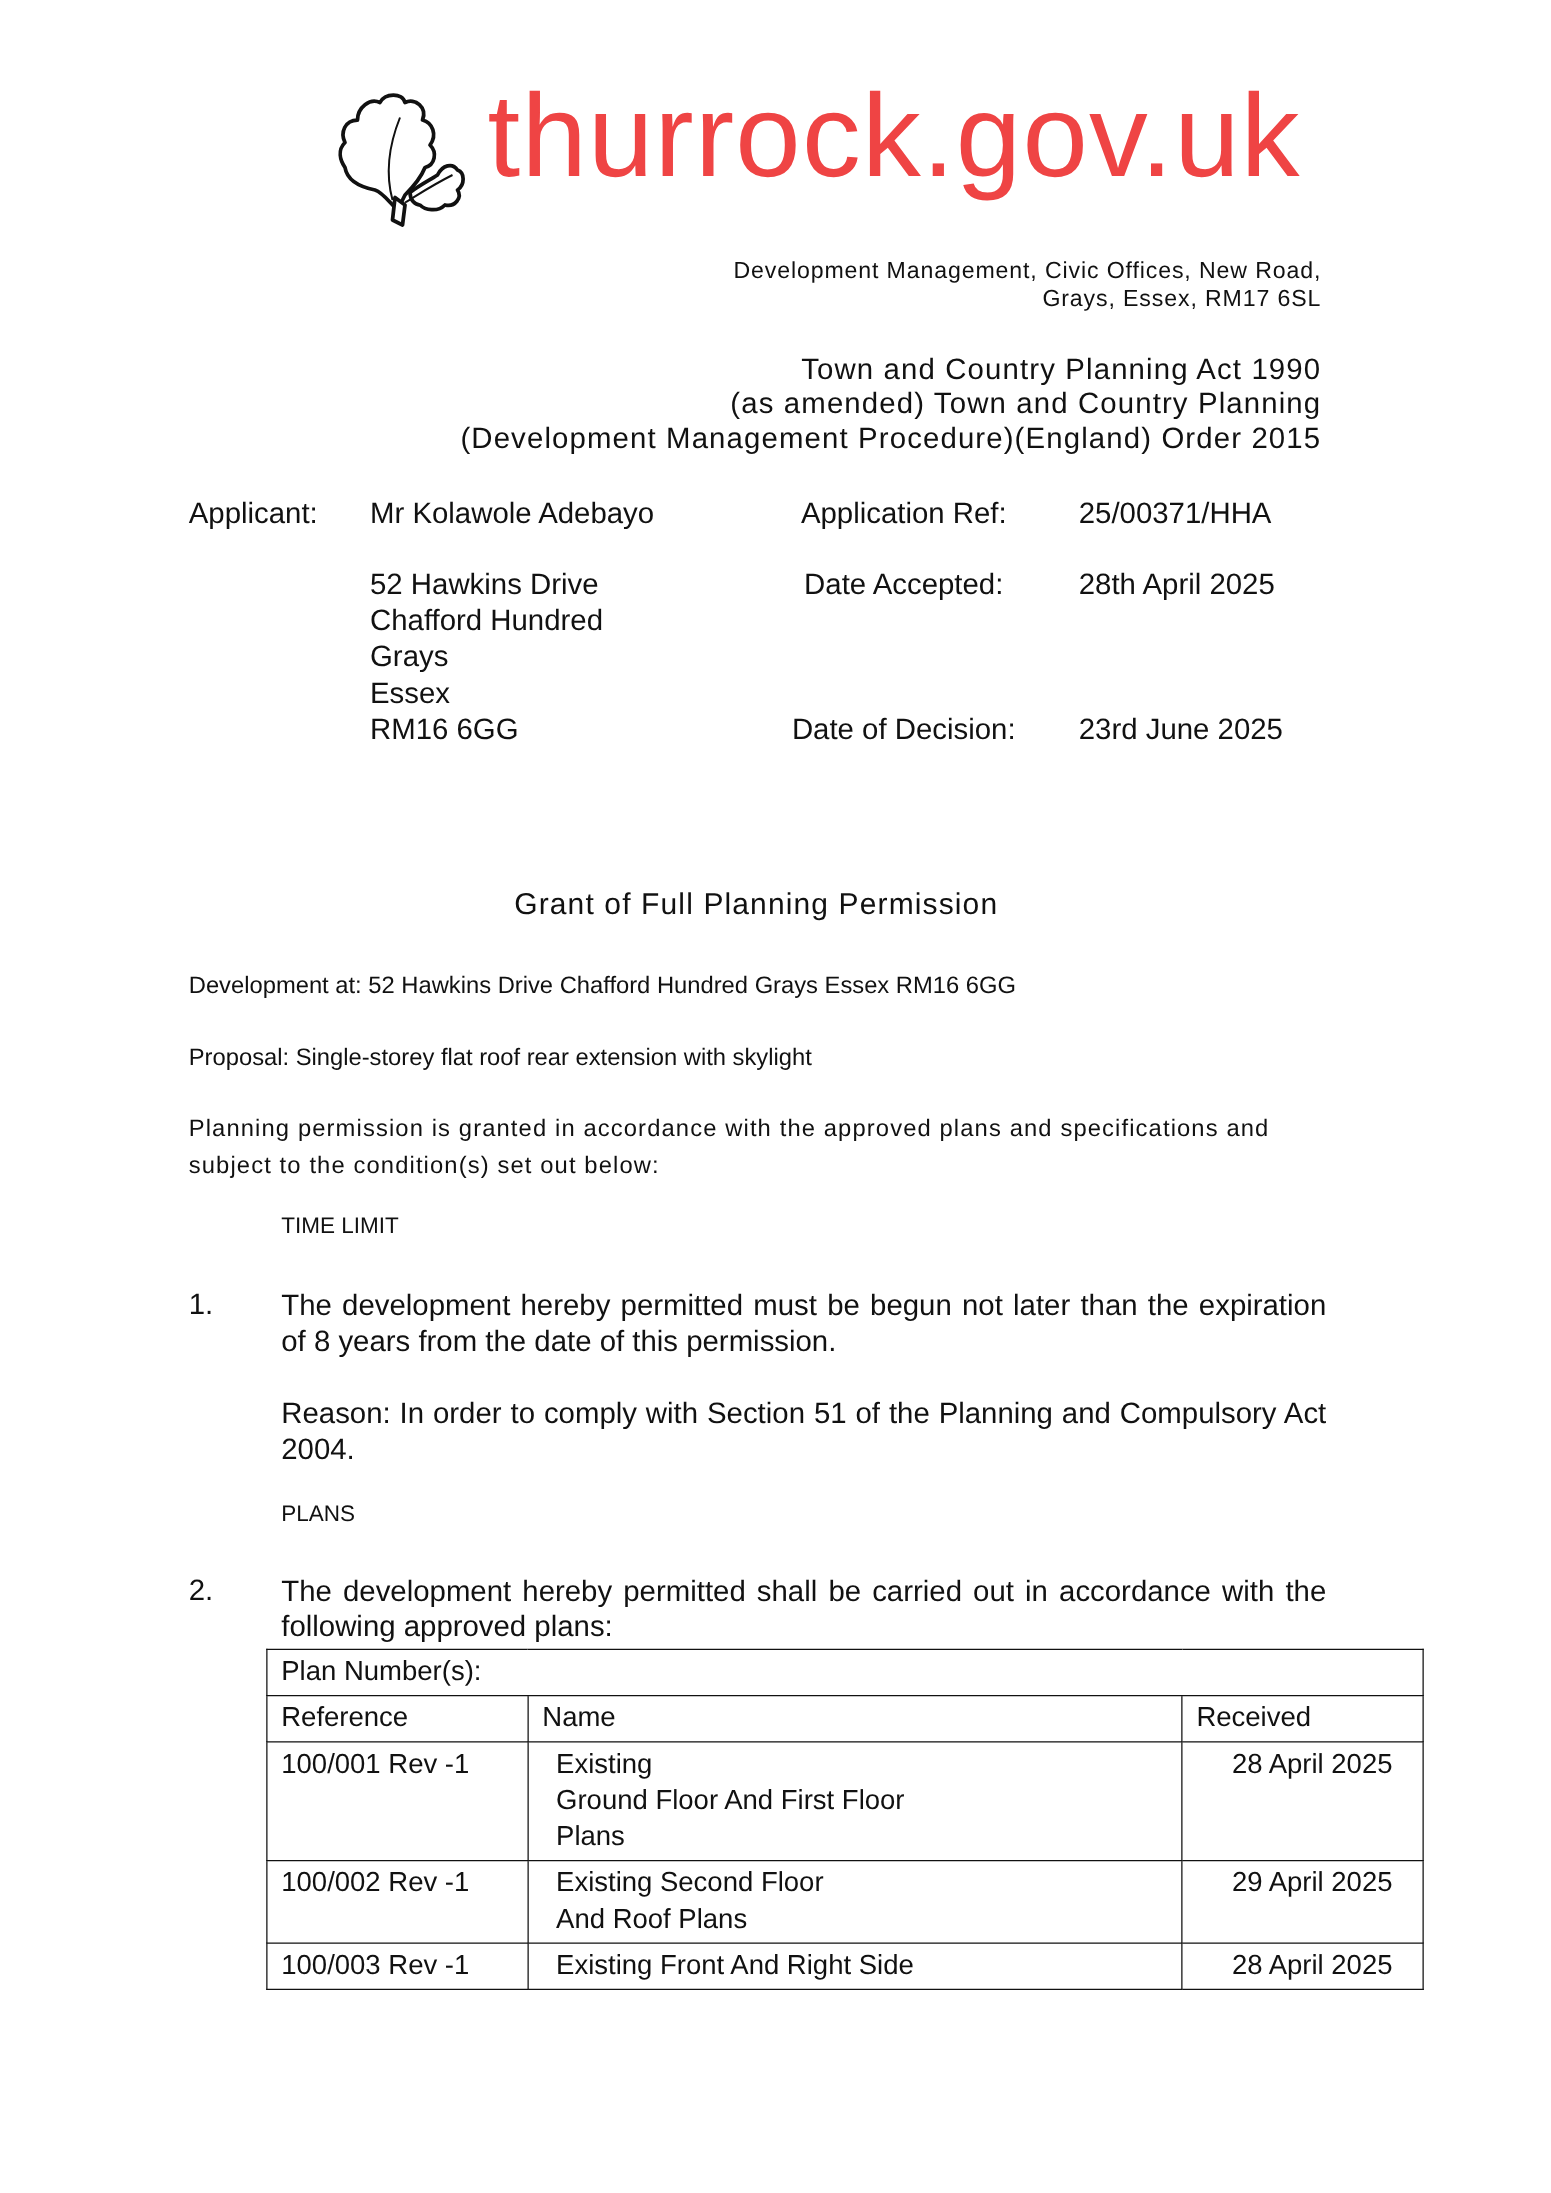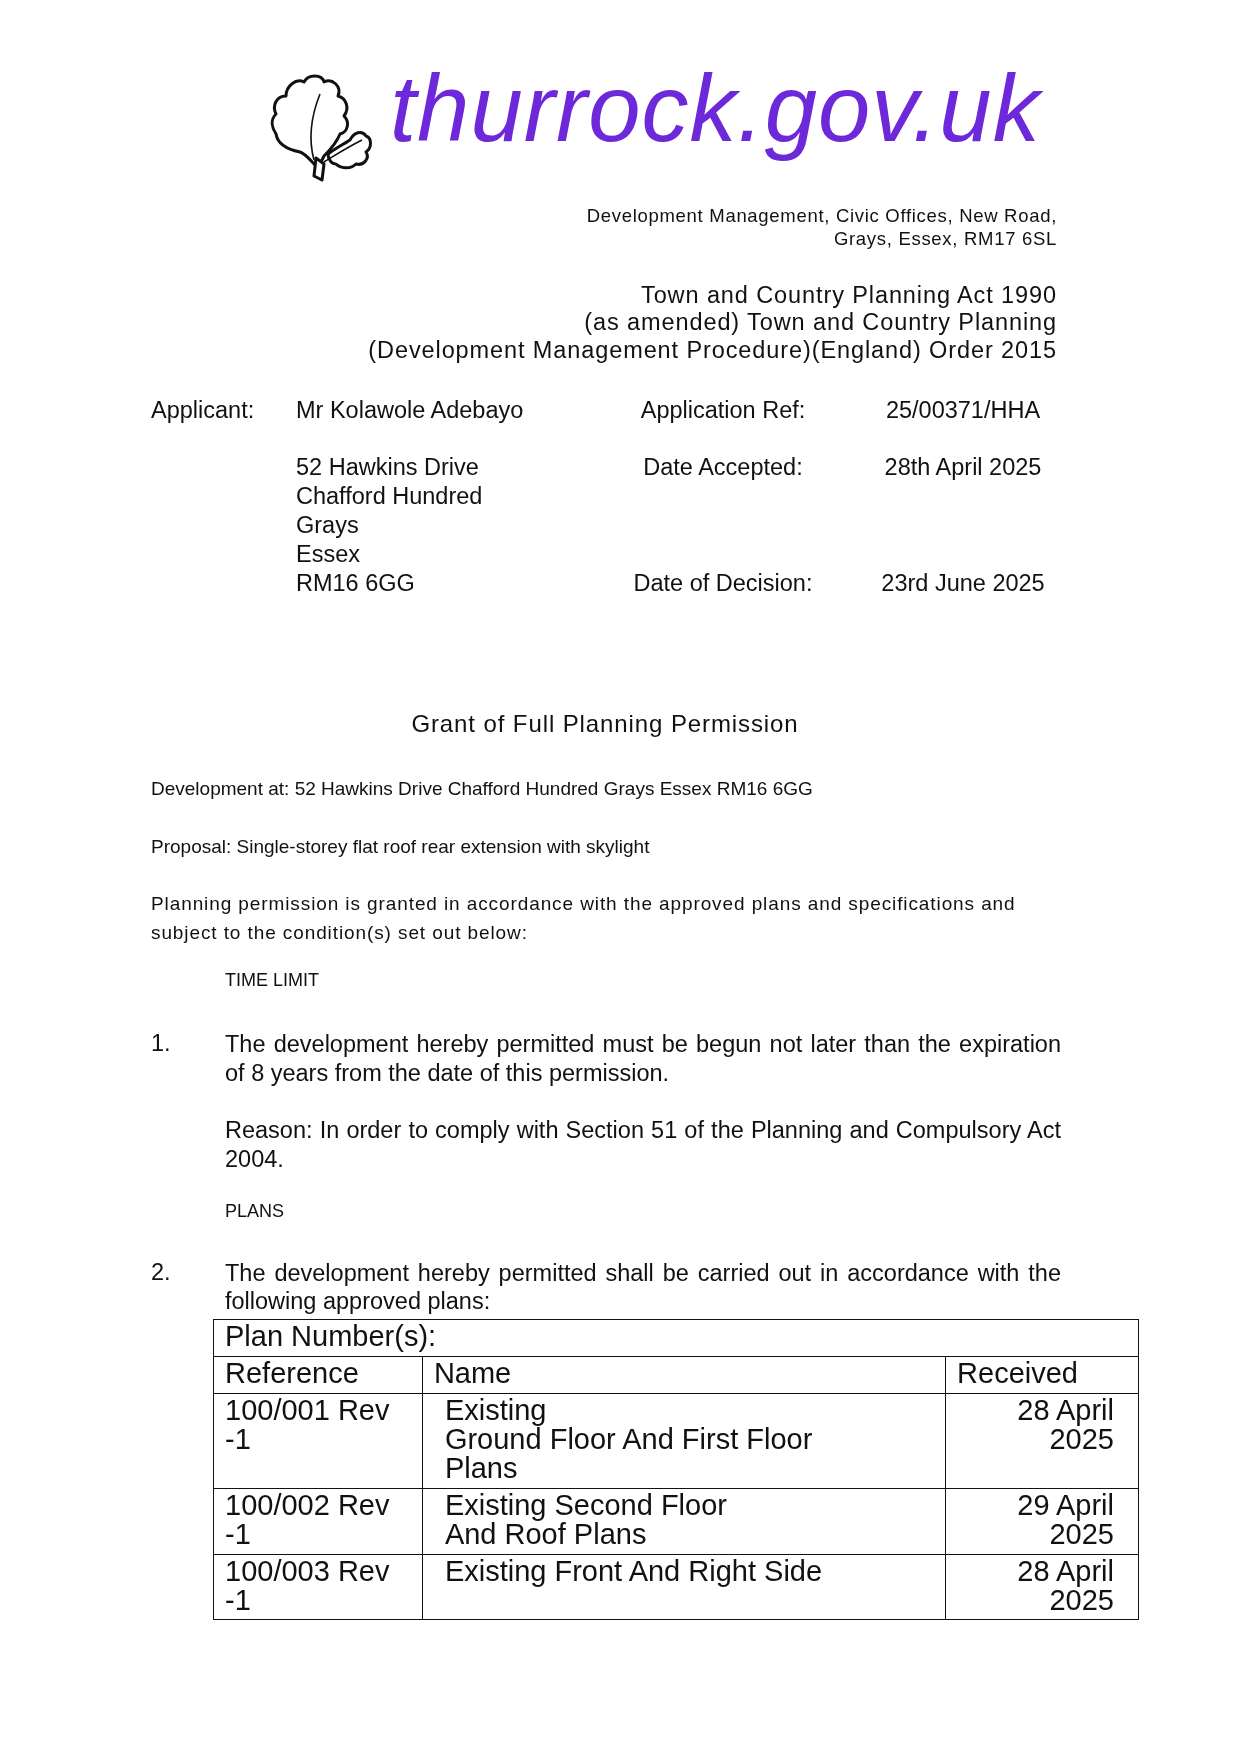--- a/index.html
+++ b/index.html
@@ -1,34 +1,34 @@
 <!DOCTYPE html>
 <html><head>
 <meta charset="utf-8">
 <style>
   html, body { margin: 0; padding: 0; background: #ffffff; }
   body { width: 1241px; height: 1754px; position: relative; overflow: hidden;
          font-family: "Liberation Sans", sans-serif; color: #111111; }
   .abs { position: absolute; white-space: nowrap; }
   .logo-leaf { position: absolute; left: 266px; top: 68px; width: 110px; height: 115px; }
   .logo-text { position: absolute; left: 390px; top: 62px; font-size: 94px; letter-spacing: 1px;
-               line-height: 1; color: #6d28d9; font-style: italic; }
+               line-height: 1; color: #ef4444; }
   .addr { position: absolute; right: 184px; font-size: 18.5px; letter-spacing: 0.7px; text-align: right; line-height: 22px; }
   .act { position: absolute; right: 184px; font-size: 23.5px; letter-spacing: 0.9px; text-align: right; line-height: 26px; }
   .f24 { font-size: 23.5px; line-height: 29px; }
   .label-right { position: absolute; text-align: center; width: 260px; }
-  .value-right { position: absolute; text-align: center; width: 200px; }
+  .value-right { position: absolute; text-align: left; width: 200px; }
   .body-text { position: absolute; left: 151px; font-size: 19px; line-height: 29px; }
   .wide { letter-spacing: 0.9px; }
   .justify { position: absolute; left: 225px; width: 836px; font-size: 23.5px; line-height: 29px;
              text-align: justify; text-align-last: left; }
   .num { position: absolute; left: 151px; font-size: 23.5px; }
   .indent { position: absolute; left: 225px; font-size: 18px; }
   table.plans { position: absolute; left: 213px; top: 1319px; width: 926px; border-collapse: collapse;
-                font-size: 29px; }
+                font-size: 22px; }
   table.plans td { border: 1.5px solid #111; vertical-align: top; padding: 2px 10px 4px 11px; line-height: 29px; }
   table.plans td.rcv { text-align: right; padding-right: 24px; }
   .name-line { display: block; margin-left: 11px; }
 </style>
 </head>
 <body>
 
 <svg class="logo-leaf" viewBox="0 0 110 115">
   <g fill="#ffffff" stroke="#111" stroke-width="3" stroke-linejoin="round">
     <path d="M52 100 C44 92 40 86 34 84 C24 82 12 78 10 66 C6 60 4 52 10 46 C6 38 10 28 20 28 C20 18 30 10 38 14 C42 6 56 6 58 14 C66 10 76 18 72 28 C80 30 84 40 78 48 C84 54 82 64 74 66 C70 76 62 84 58 88 Z"></path>

